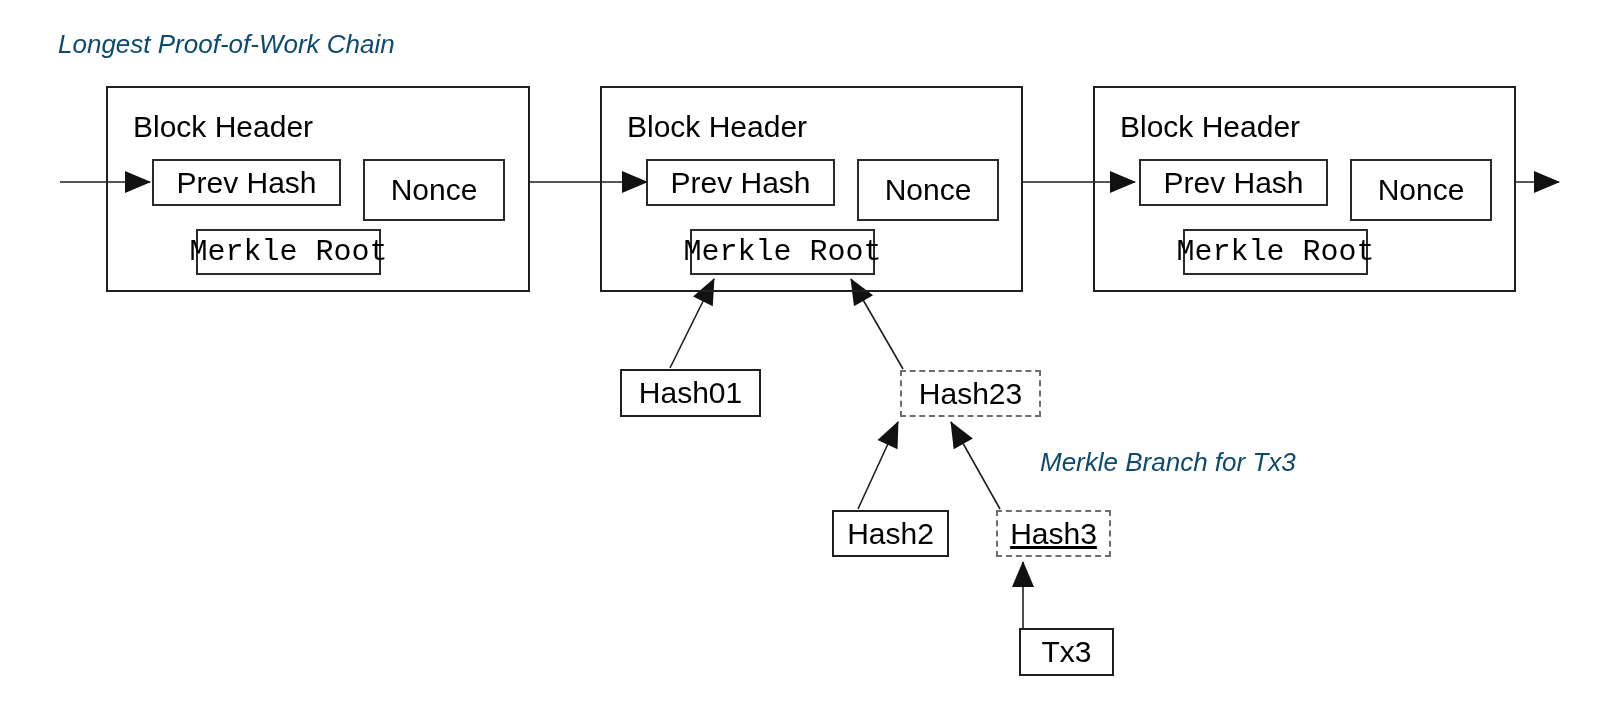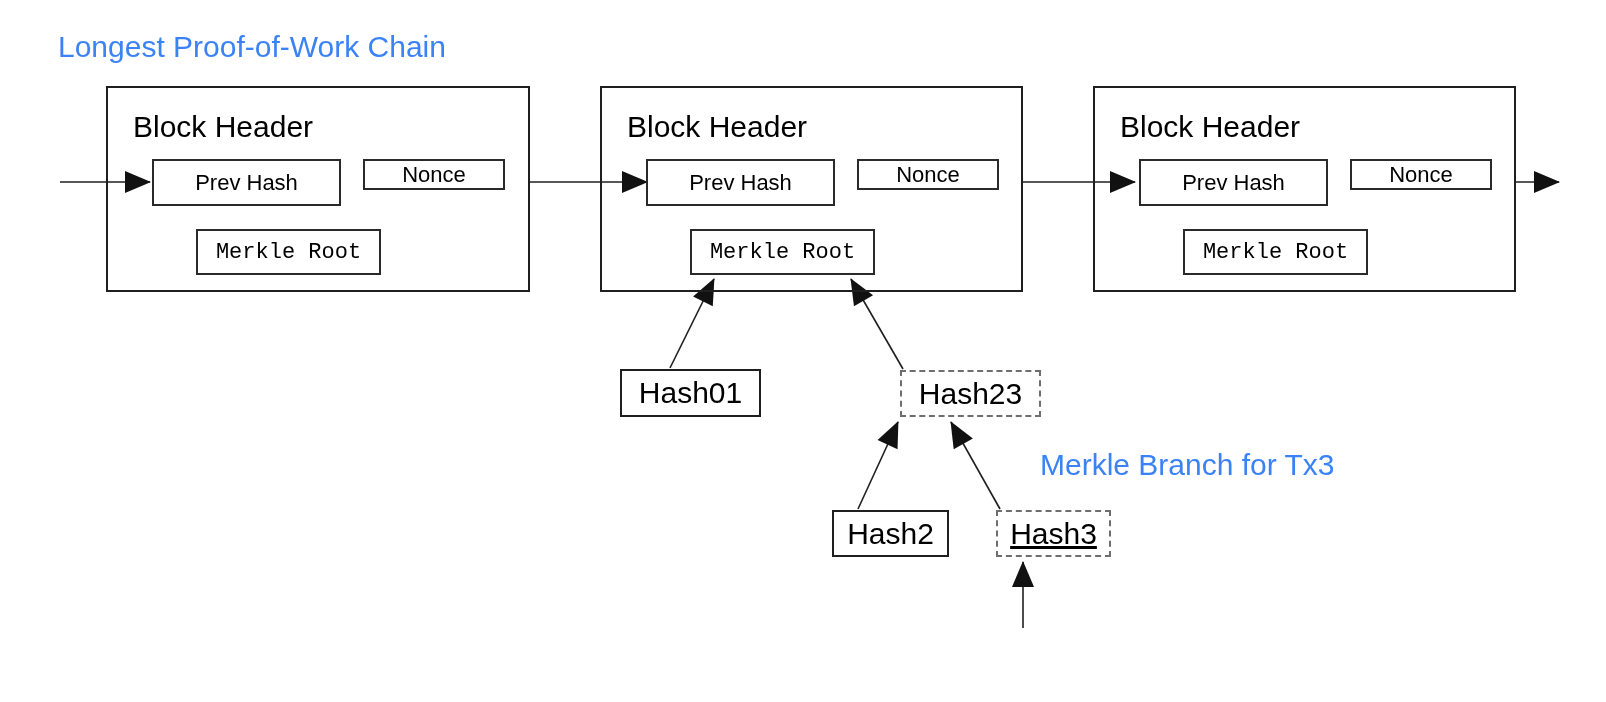--- a/index.html
+++ b/index.html
@@ -1,38 +1,38 @@
 <!DOCTYPE html>
 <html><head>
 <meta charset="utf-8">
 <style>
   html,body{margin:0;padding:0;background:#ffffff;}
   #canvas{
     position:relative;width:1606px;height:702px;background:#ffffff;overflow:hidden;
     font-family:"Liberation Sans", sans-serif;color:#000;
   }
   #arrow-layer{position:absolute;left:0;top:0;width:1606px;height:702px;}
-  .label{position:absolute;font-size:30px;line-height:1.1;white-space:nowrap;color:#3b82f6;}
+  .label{position:absolute;font-size:26px;line-height:1.1;white-space:nowrap;color:#0c4a6e;font-style:italic;}
   .box{
     position:absolute;box-sizing:border-box;background:#ffffff;
     display:flex;align-items:center;justify-content:center;
     font-size:30px;white-space:nowrap;margin-left:44px;
   }
   .solid{border:2px solid #1f1f1f;}
   .dashed{border:2px dashed #6e6e6e;text-align:right;}
   .block{
     position:absolute;box-sizing:border-box;border:2px solid #1f1f1f;background:transparent;
     width:423px;height:206px;top:86px;
   }
   .block-title{position:absolute;left:25px;top:12px;font-size:30px;white-space:nowrap;margin-top:10px;}
   .prev-hash{left:44px;top:71px;width:189px;height:47px;}
-  .nonce{left:255px;top:71px;width:142px;height:31px;}
+  .nonce{left:255px;top:71px;width:142px;height:62px;}
   .merkle-root{left:88px;top:141px;width:185px;height:46px;font-family:Liberation Mono, monospace;}
   .inner{position:absolute;box-sizing:border-box;border:2px solid #2a2a2a;background:#fff;
-    display:flex;align-items:center;justify-content:center;font-size:22px;white-space:nowrap;}
+    display:flex;align-items:center;justify-content:center;font-size:30px;white-space:nowrap;}
   #block-1{left:106px;width:424px;}
   #block-2{left:600px;}
   #block-3{left:1093px;}
   #hash01{left:576px;top:369px;width:141px;height:48px;}
   #hash23{left:856px;top:370px;width:141px;height:47px;}
   #hash2{left:788px;top:510px;width:117px;height:47px;}
   #hash3{left:952px;top:510px;width:115px;height:47px;text-decoration:underline;}
   #tx3{left:975px;top:628px;width:95px;height:48px;}
   #title-label{left:58px;top:30px;}
   #branch-label{left:1040px;top:432px;margin-top:16px;}
@@ -81,16 +81,17 @@
     <div class="block-title">Block Header</div>
     <div class="inner prev-hash">Prev Hash</div>
     <div class="inner nonce">Nonce</div>
     <div class="inner merkle-root">Merkle Root</div>
   </div>
 
   <div class="box solid" id="hash01">Hash01</div>
   <div class="box dashed" id="hash23">Hash23</div>
   <div class="box solid" id="hash2">Hash2</div>
   <div class="box dashed" id="hash3">Hash3</div>
+  <div class="box solid" id="tx3">Tx3</div>
 
   <div class="label" id="branch-label">Merkle Branch for Tx3</div>
 
 </div>
 
 </body></html>

